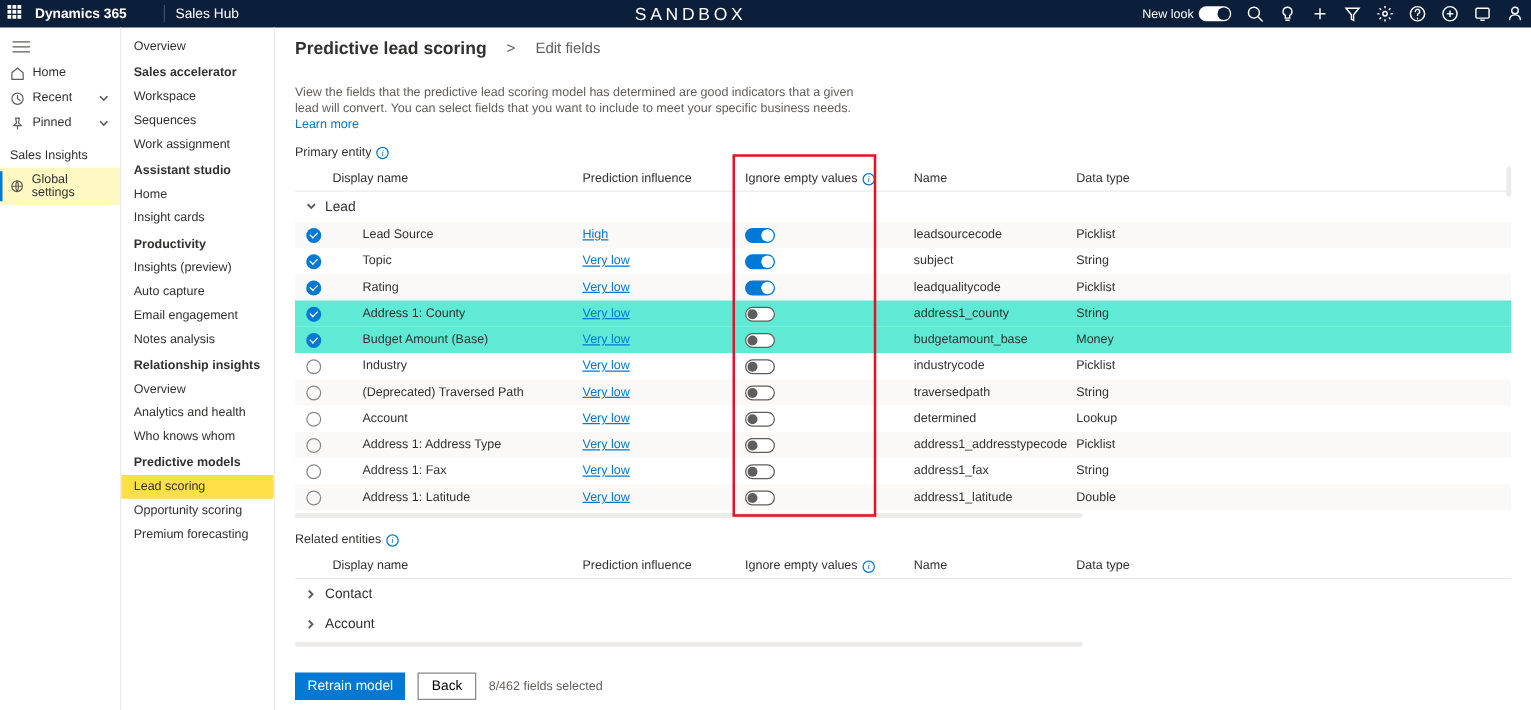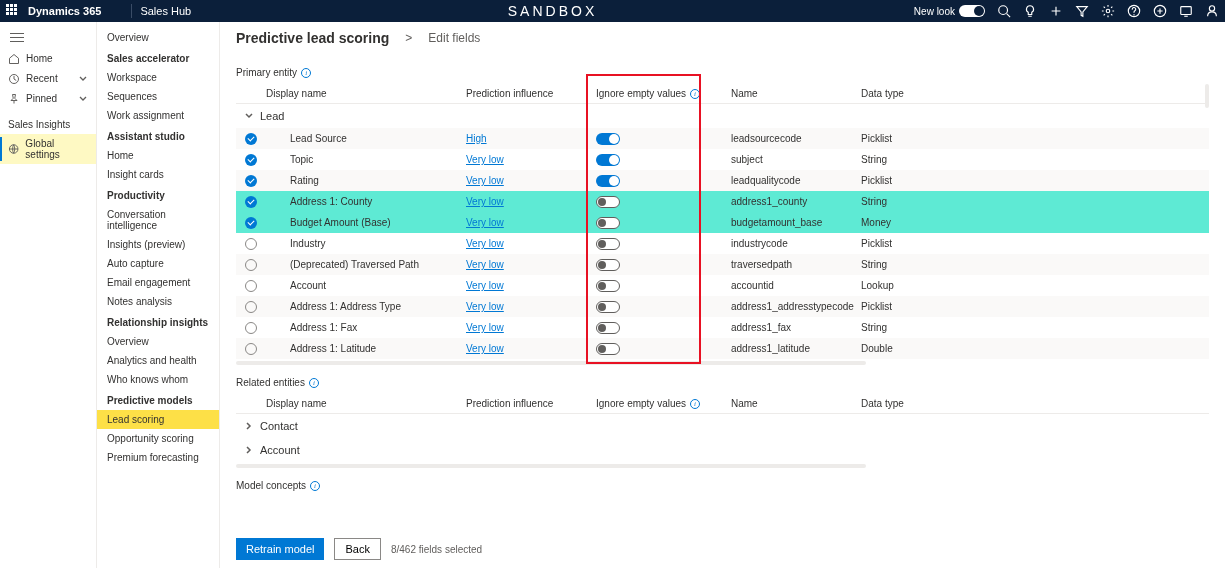--- a/index.html
+++ b/index.html
@@ -175,41 +175,41 @@
   <div class="sidebar" id="sidebar">
       <div class="si">Overview</div>
       <div class="sh">Sales accelerator</div>
       <div class="si">Workspace</div>
       <div class="si">Sequences</div>
       <div class="si">Work assignment</div>
       <div class="sh">Assistant studio</div>
       <div class="si">Home</div>
       <div class="si">Insight cards</div>
       <div class="sh">Productivity</div>
-      <div class="si">Conversation intelligence</div>
       <div class="si">Insights (preview)</div>
       <div class="si">Auto capture</div>
       <div class="si">Email engagement</div>
       <div class="si">Notes analysis</div>
       <div class="sh">Relationship insights</div>
       <div class="si">Overview</div>
       <div class="si">Analytics and health</div>
       <div class="si">Who knows whom</div>
       <div class="sh">Predictive models</div>
       <div class="si sel">Lead scoring</div>
       <div class="si">Opportunity scoring</div>
       <div class="si">Premium forecasting</div>
     </div>
 
   <div class="content">
     <div class="bc">
       <span class="bc1">Predictive lead scoring</span>
       <span class="bc2">&gt;</span>
       <span class="bc2">Edit fields</span>
     </div>
+    <div class="desc"><span>View the fields that the predictive lead scoring model has determined are good indicators that a given lead will convert. You can select fields that you want to include to meet your specific business needs.</span> <a href="#">Learn more</a></div>
 
     <div class="section-label">
         <span>Primary entity</span>
         <span class="info">i</span>
       </div>
 
     <div class="table-wrap">
       <div class="highlight-box" style="left:350px;top:-10px;width:115px;height:290px"></div>
       <div class="thead">
         <div></div>
@@ -316,21 +316,21 @@
           </div>
           <div class="row">
             <div>
               <div class="ck off"></div>
             </div>
             <div style="padding-left:24px">Account</div>
             <div><span class="link">Very low</span></div>
             <div>
               <div class="tog off"></div>
             </div>
-            <div>accountid</div>
+            <div>determined</div>
             <div>Lookup</div>
           </div>
           <div class="row alt">
             <div>
               <div class="ck off"></div>
             </div>
             <div style="padding-left:24px">Address 1: Address Type</div>
             <div><span class="link">Very low</span></div>
             <div>
               <div class="tog off"></div>

